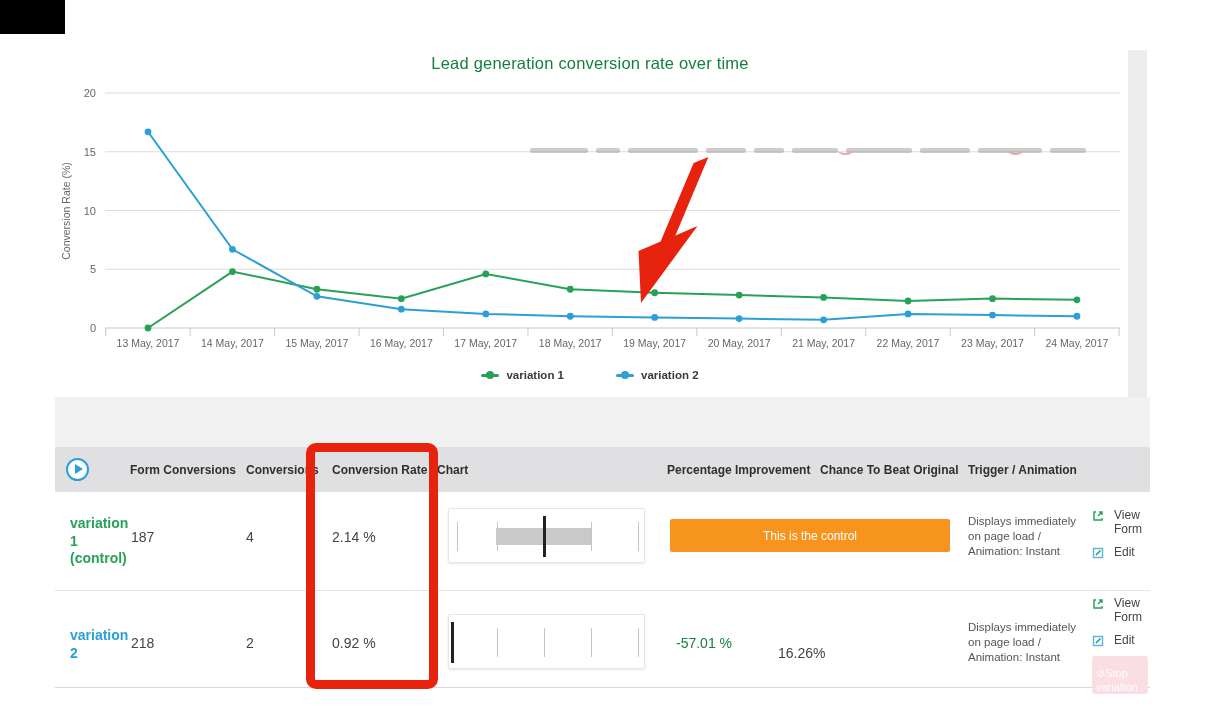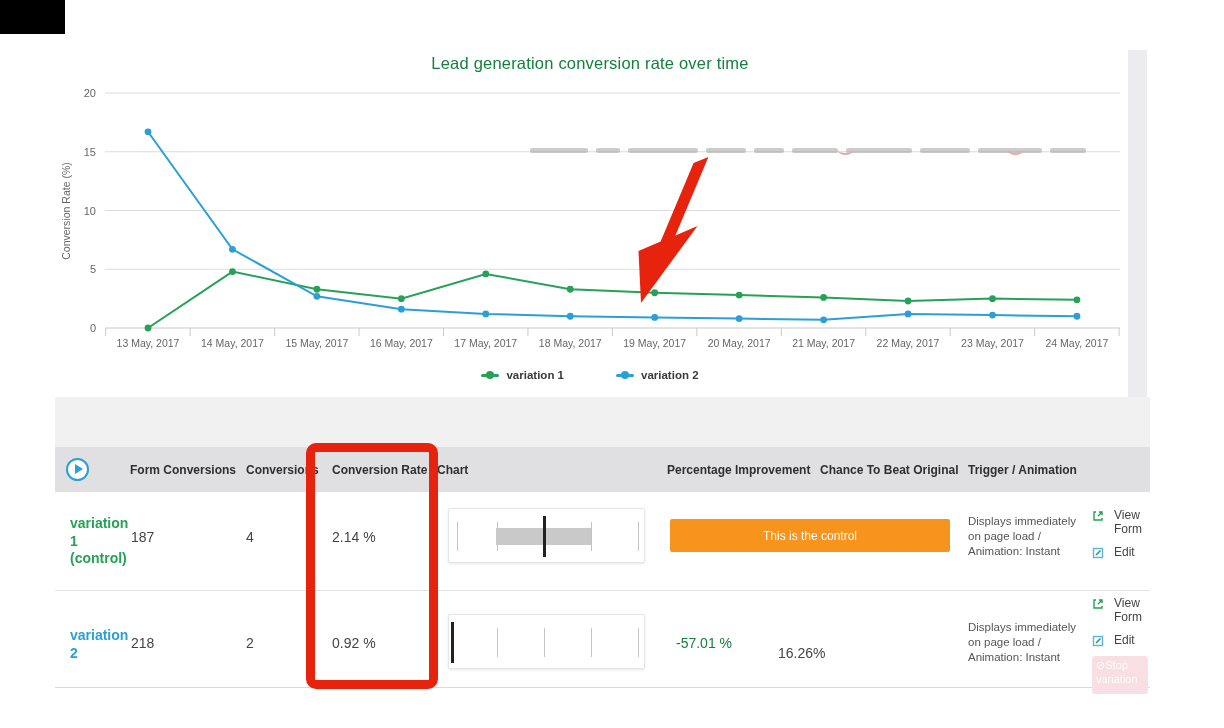--- a/index.html
+++ b/index.html
@@ -54,21 +54,21 @@
   .control-badge { position:absolute; left:615px; width:280px; height:33px; background:#f7941e; border-radius:2px;
                    color:#fff; font-size:12px; display:flex; align-items:center; justify-content:center; }
   .neg { color:#15803d; }
 
   .trigger-text { position:absolute; left:913px; width:122px; font-size:11.5px; color:#555; line-height:1.3; }
 
   .actions { position:absolute; left:1037px; width:70px; font-size:12px; color:#444; }
   .action-link { display:flex; align-items:flex-start; gap:10px; cursor:pointer; line-height:1.15; margin-bottom:9px; }
   .action-link svg { flex:0 0 auto; margin-top:1px; }
   .stop-button { position:relative; margin-top:2px; width:56px; height:38px; background:#f9dee4; border-radius:3px;
-                 color:rgba(255,255,255,.92); font-size:11px; line-height:1.2; padding:3px 4px; cursor:pointer; }
+                 color:rgba(255,255,255,.92); font-size:11px; line-height:1.2; padding:11px 4px; cursor:pointer; }
 
   
   .highlight-rect { position:absolute; left:306px; top:443px; width:132px; height:246px;
                     border:9px solid #e8230d; border-radius:10px; pointer-events:none; }
   .arrow-svg { position:absolute; left:0; top:0; width:1224px; height:400px; pointer-events:none; }
 </style>
 </head>
 <body>
 
 <div class="page">

